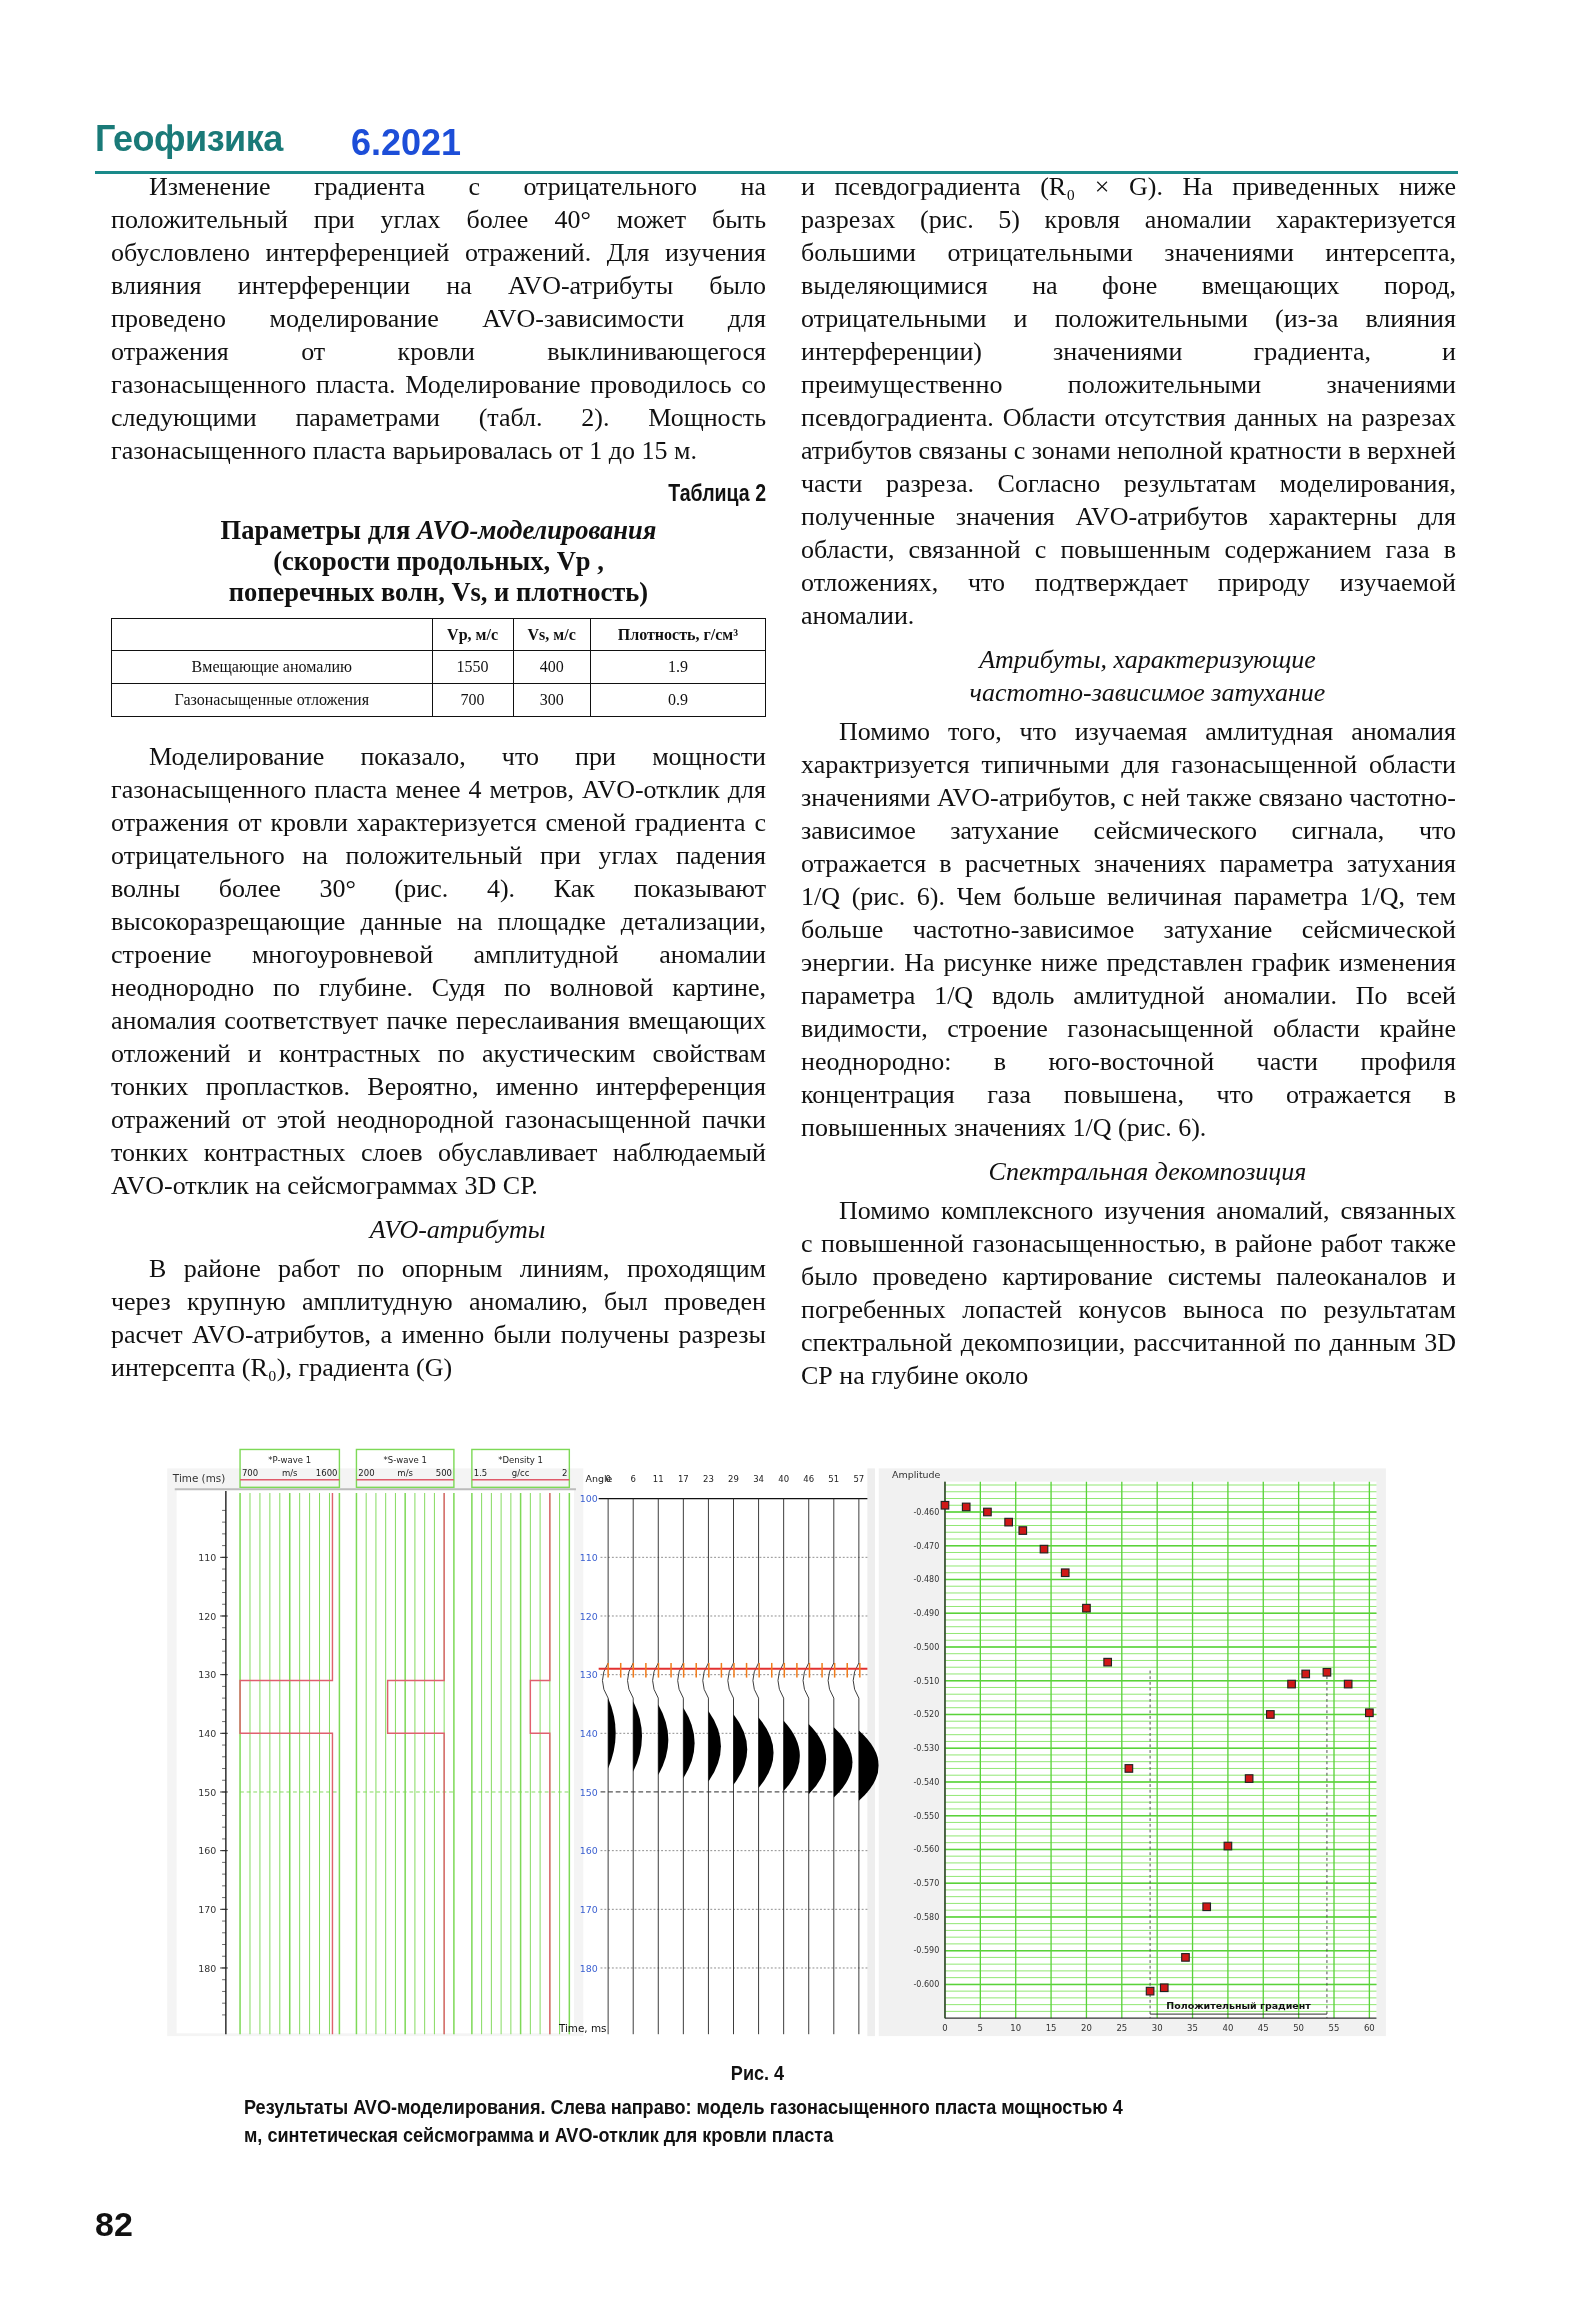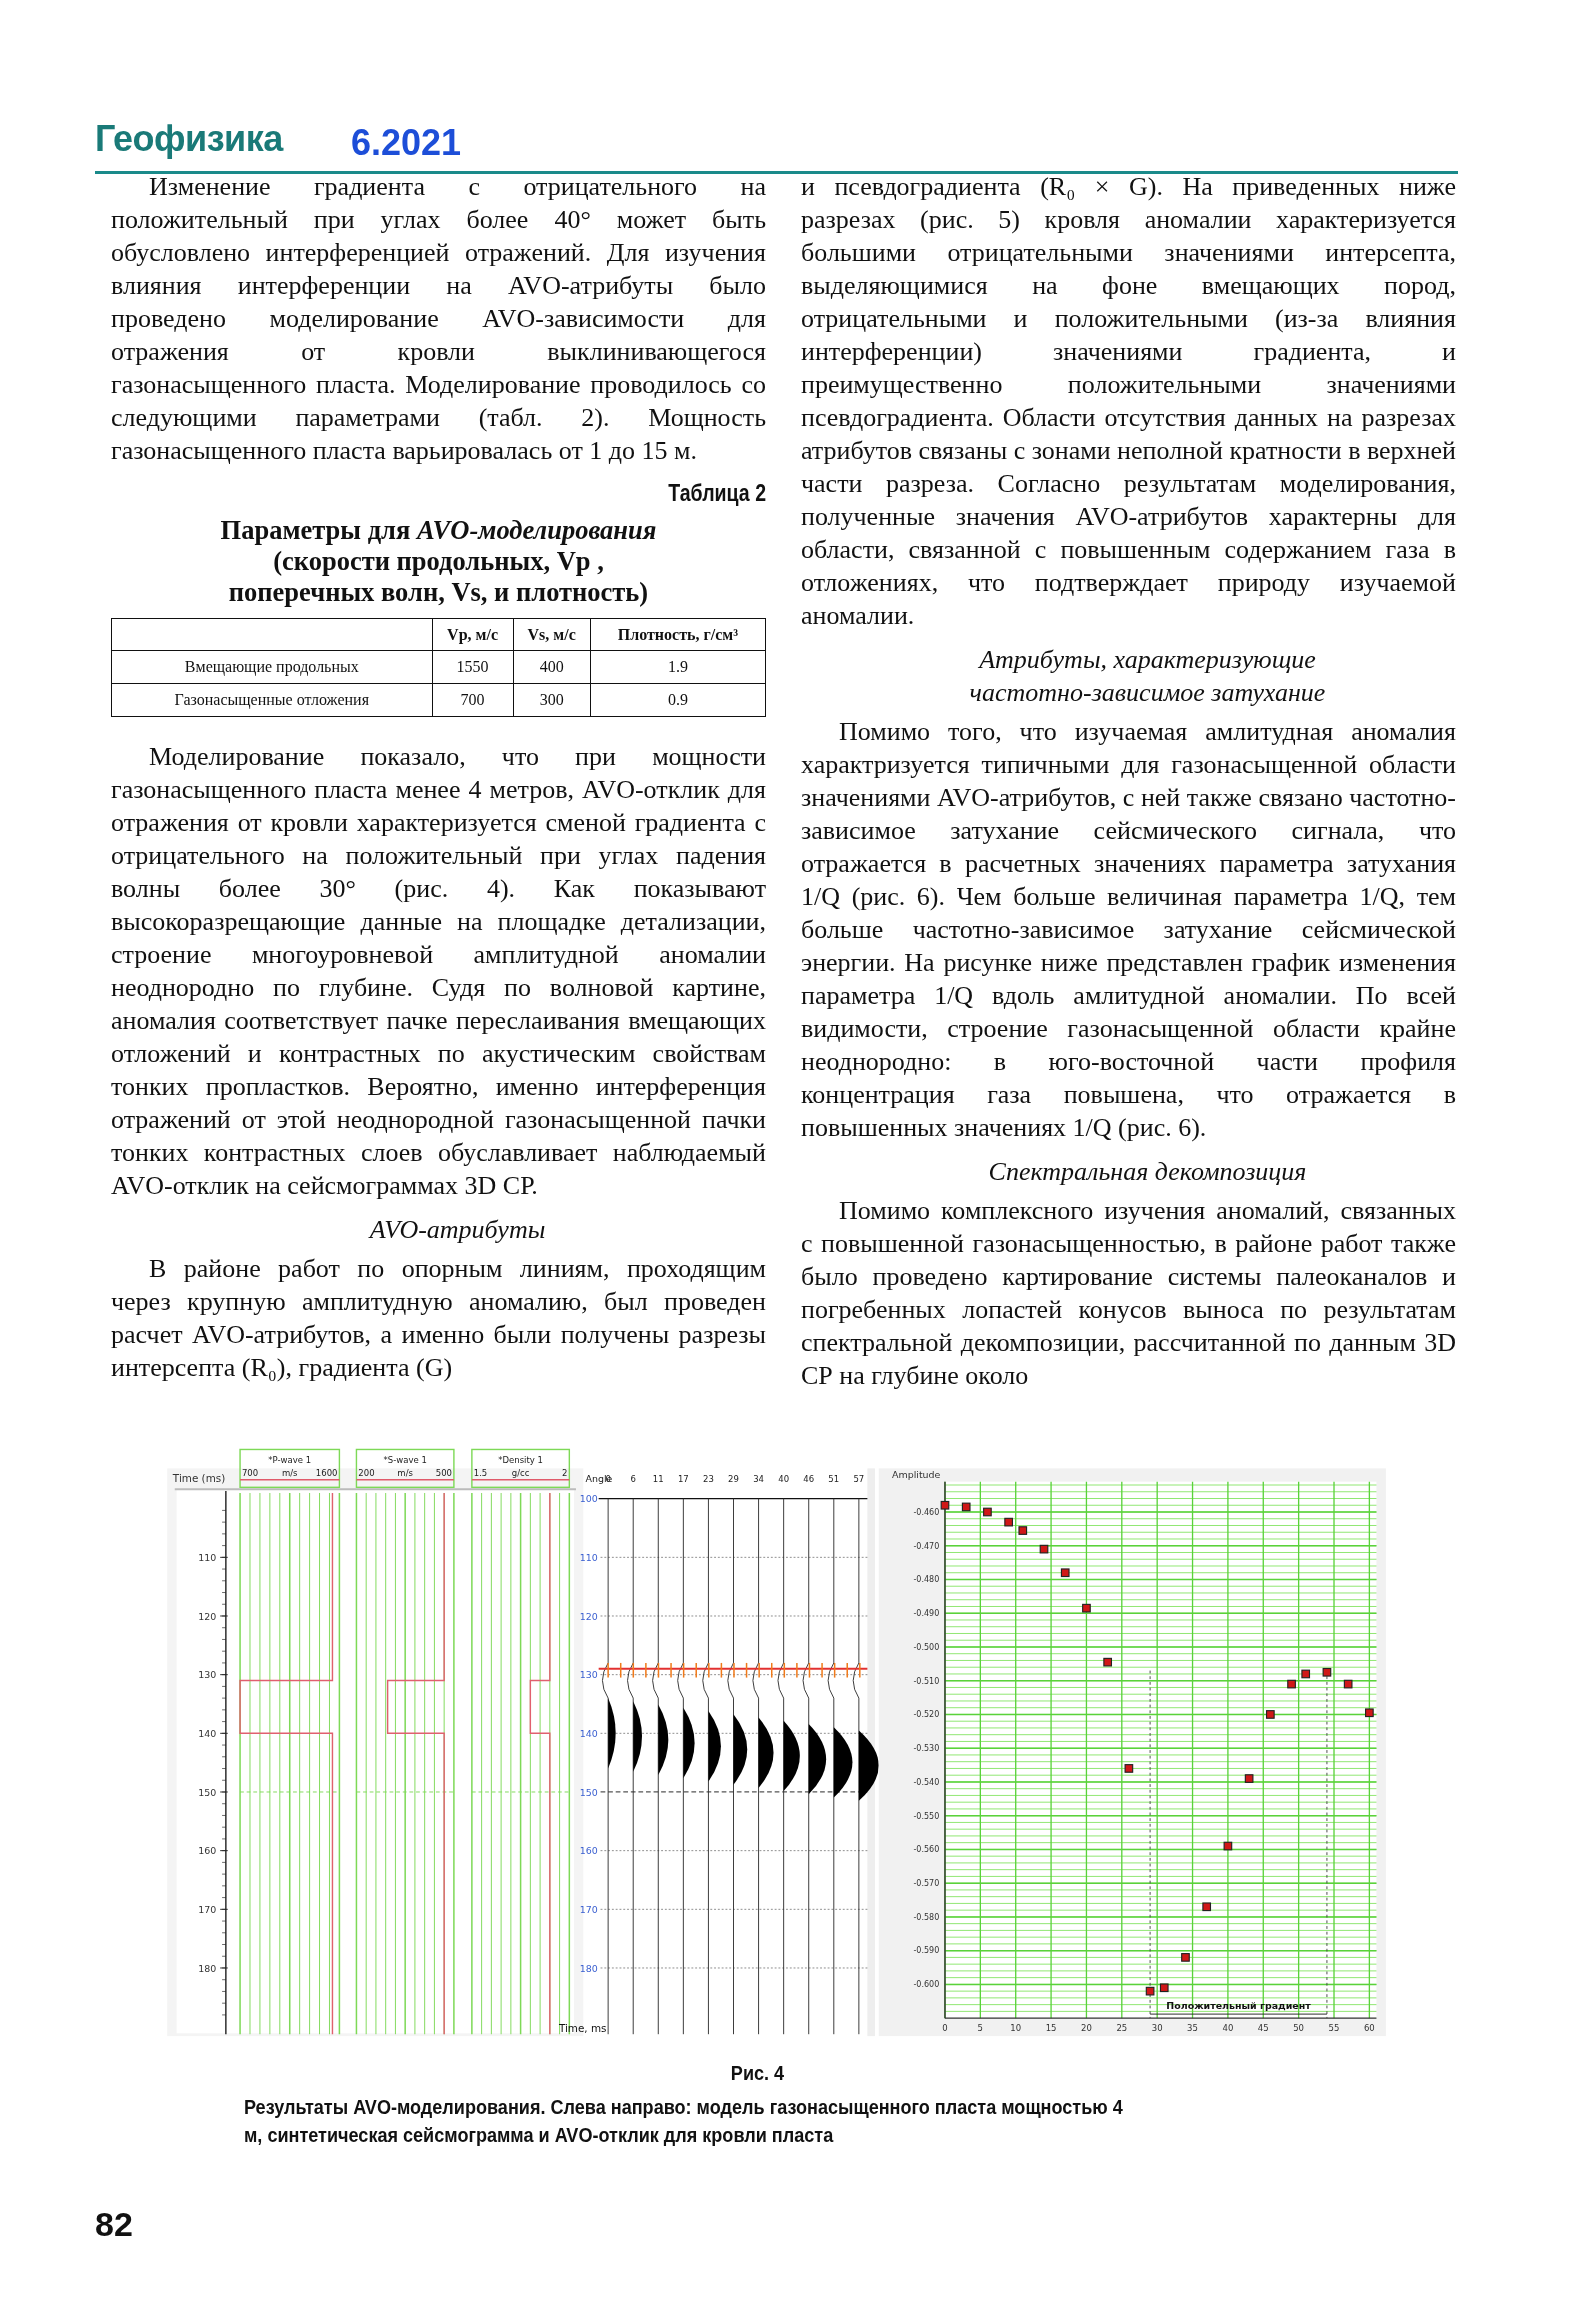--- a/index.html
+++ b/index.html
@@ -42,21 +42,21 @@
   </div>
   <table class="params">
     <tbody>
         <tr>
       <th style="width:312px"></th>
       <th>Vp, м/с</th>
       <th>Vs, м/с</th>
       <th>Плотность, г/см³</th>
     </tr>
     <tr>
-      <td>Вмещающие продольных</td>
+      <td>Вмещающие аномалию</td>
       <td>1550</td>
       <td>400</td>
       <td>1.9</td>
     </tr>
     <tr>
       <td>Газонасыщенные отложения</td>
       <td>700</td>
       <td>300</td>
       <td>0.9</td>
     </tr>

